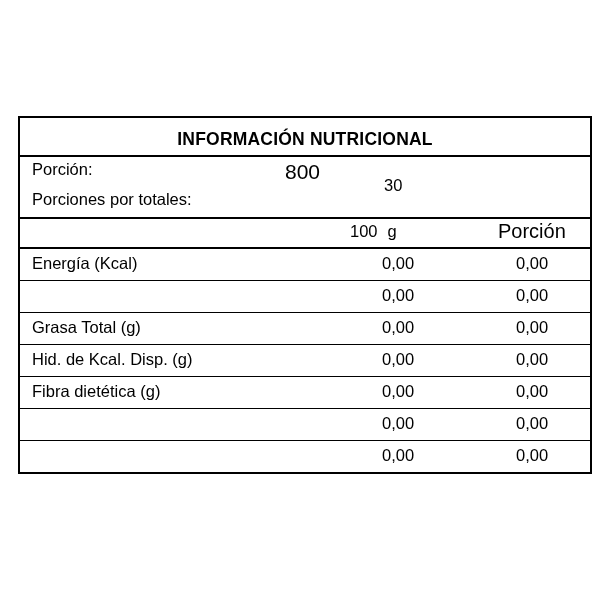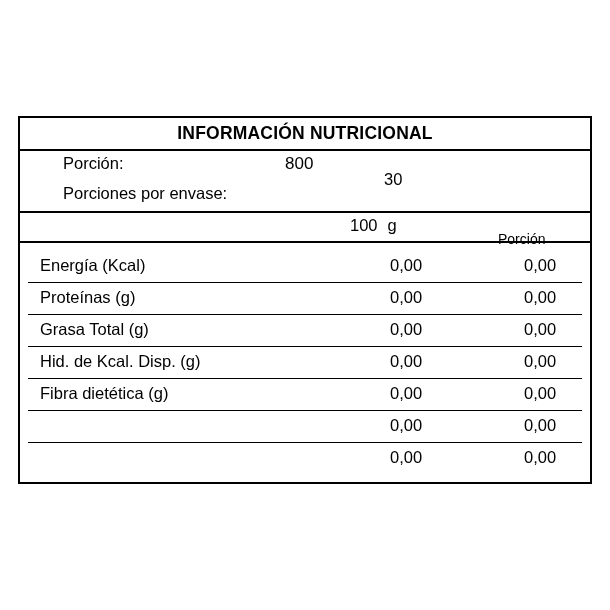--- a/index.html
+++ b/index.html
@@ -26,47 +26,46 @@
     width: 574px;
     border: 2px solid #000000;
     box-sizing: border-box;
     background: #ffffff;
   }
   .title-row {
     text-align: center;
     font-size: 17.5px;
     font-weight: bold;
     letter-spacing: 0.2px;
-    padding: 5px 0 5px 0;
+    padding: 11px 0 5px 0;
     border-bottom: 2px solid #000000;
   }
   .serving-block {
     border-bottom: 2px solid #000000;
     padding: 0;
   }
   .srow {
     display: flex;
     align-items: baseline;
     font-size: 16.5px;
     padding: 3px 0 3px 12px;
     height: 24px;
     box-sizing: content-box;
-    margin-left: 31px;
   }
   .srow .lbl {
     flex: 0 0 auto;
   }
   .serv-wrap {
     position: relative;
   }
   .s-portion-val {
     position: absolute;
     left: 265px;
     top: 3px;
-    font-size: 17px;
+    font-size: 21px;
   }
   .s-portion-unit {
     position: absolute;
     left: 323px;
     top: 3px;
     font-size: 16.5px;
   }
   .s-count-val {
     position: absolute;
     left: 364px;
@@ -84,25 +83,25 @@
     top: 3px;
     font-size: 16.5px;
     text-align: right;
   }
   .head-100 .unit {
     margin-left: 10px;
   }
   .head-portion {
     position: absolute;
     left: 478px;
-    top: 18px;
-    font-size: 14px;
+    top: 1px;
+    font-size: 20px;
   }
   .nutrient-rows {
-    padding: 8px;
+    padding: 0;
   }
   .nrow {
     position: relative;
     height: 31px;
     border-bottom: 1px solid #000000;
   }
   .nrow:last-child {
     border-bottom: none;
   }
   .nrow .name {
@@ -132,21 +131,21 @@
   <div class="panel">
 
     <div class="title-row">INFORMACIÓN NUTRICIONAL</div>
 
     <div class="serving-block">
       <div class="serv-wrap">
         <div class="srow">
           <span class="lbl">Porción:</span>
         </div>
         <div class="srow">
-          <span class="lbl">Porciones por envase:</span>
+          <span class="lbl">Porciones por totales:</span>
         </div>
         <span class="s-portion-val">800</span>
         <span class="s-count-val">30</span>
       </div>
     </div>
 
     <div class="head-row">
       <span class="head-100">
         <span>100</span><span class="unit">g</span>
       </span>
@@ -155,21 +154,20 @@
 
     <div class="nutrient-rows">
 
       <div class="nrow">
         <span class="name">Energía (Kcal)</span>
         <span class="v1">0,00</span>
         <span class="v2">0,00</span>
       </div>
 
       <div class="nrow">
-        <span class="name">Proteínas (g)</span>
         <span class="v1">0,00</span>
         <span class="v2">0,00</span>
       </div>
 
       <div class="nrow">
         <span class="name">Grasa Total (g)</span>
         <span class="v1">0,00</span>
         <span class="v2">0,00</span>
       </div>
 

